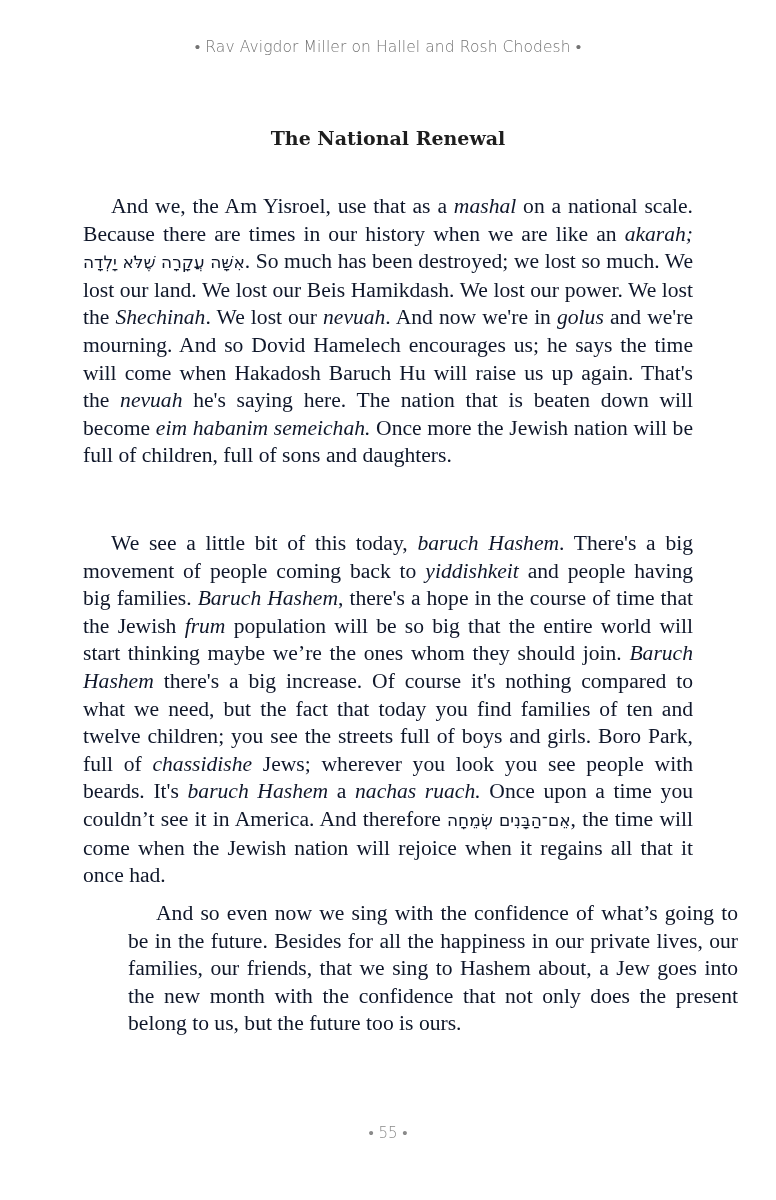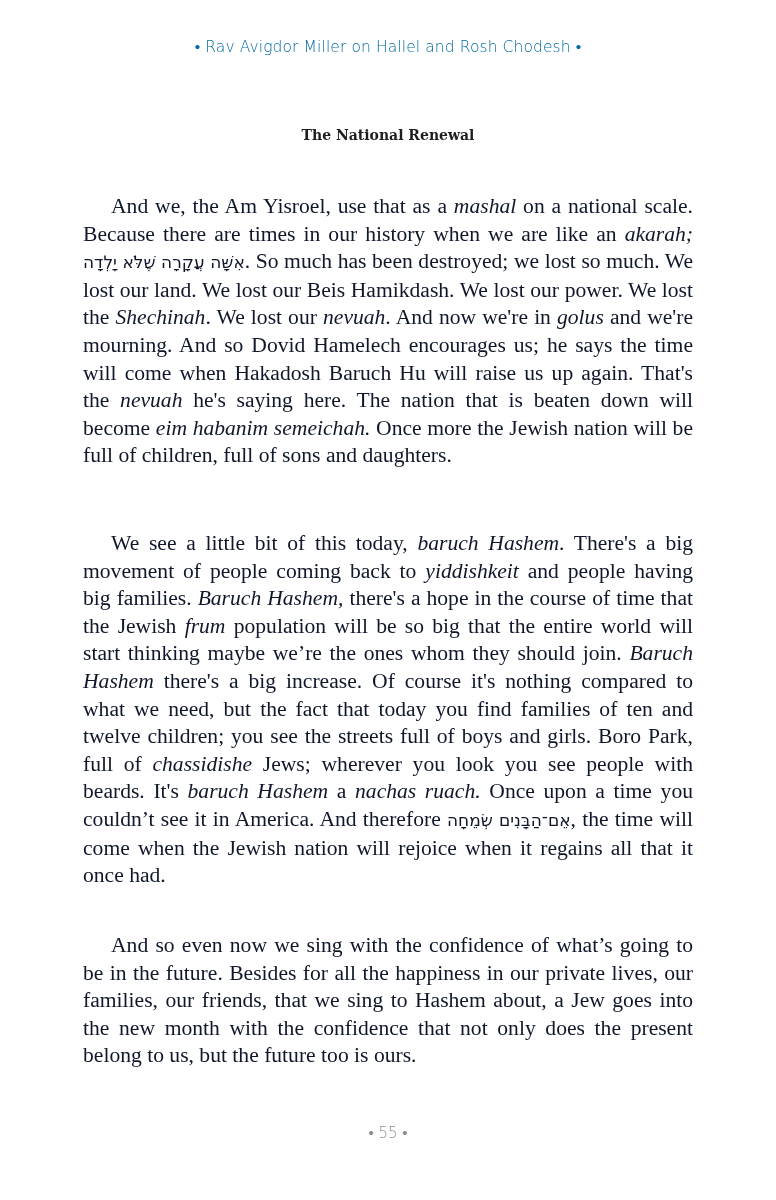--- a/index.html
+++ b/index.html
@@ -1,36 +1,36 @@
 <!DOCTYPE html>
 <html><head>
 <meta charset="utf-8">
 <style>
   html, body { margin: 0; padding: 0; background: #ffffff; }
   body { width: 776px; height: 1200px; position: relative; overflow: hidden; }
   .running-head {
     position: absolute; top: 38px; left: 0; width: 776px; text-align: center;
-    font-family: "DejaVu Sans", sans-serif; font-size: 15.5px; color: #0369a1;
+    font-family: "DejaVu Sans", sans-serif; font-size: 15.5px; color: #737373;
     font-weight: 300; letter-spacing: 0.1px;
   }
   .chapter-title {
     position: absolute; top: 127px; left: 0; width: 776px; text-align: center;
-    font-family: "DejaVu Serif", serif; font-size: 14px; font-weight: bold; color: #1e1e1e;
+    font-family: "DejaVu Serif", serif; font-size: 19px; font-weight: bold; color: #1e1e1e;
   }
   .body-text {
     position: absolute; left: 83px; width: 610px;
     font-family: "Liberation Serif", serif; font-size: 21.6px; line-height: 27.6px;
     color: #0f172a; text-align: justify; text-indent: 28px;
     margin: 0;
   }
   .body-text i { font-style: italic; }
   .heb { font-family: "DejaVu Sans", sans-serif; font-size: 17px; }
   #p1 { top: 193px; }
   #p2 { top: 530px; }
-  #p3 { top: 932px; }
+  #p3 { top: 900px; margin-left: 45px; }
   .folio {
     position: absolute; top: 1124px; left: 0; width: 776px; text-align: center;
     font-family: "DejaVu Sans", sans-serif; font-size: 15px; color: #8a8a8a; font-weight: 300;
   }
 </style>
 </head>
 <body>
 
 <div class="running-head">
   <span>•</span>

